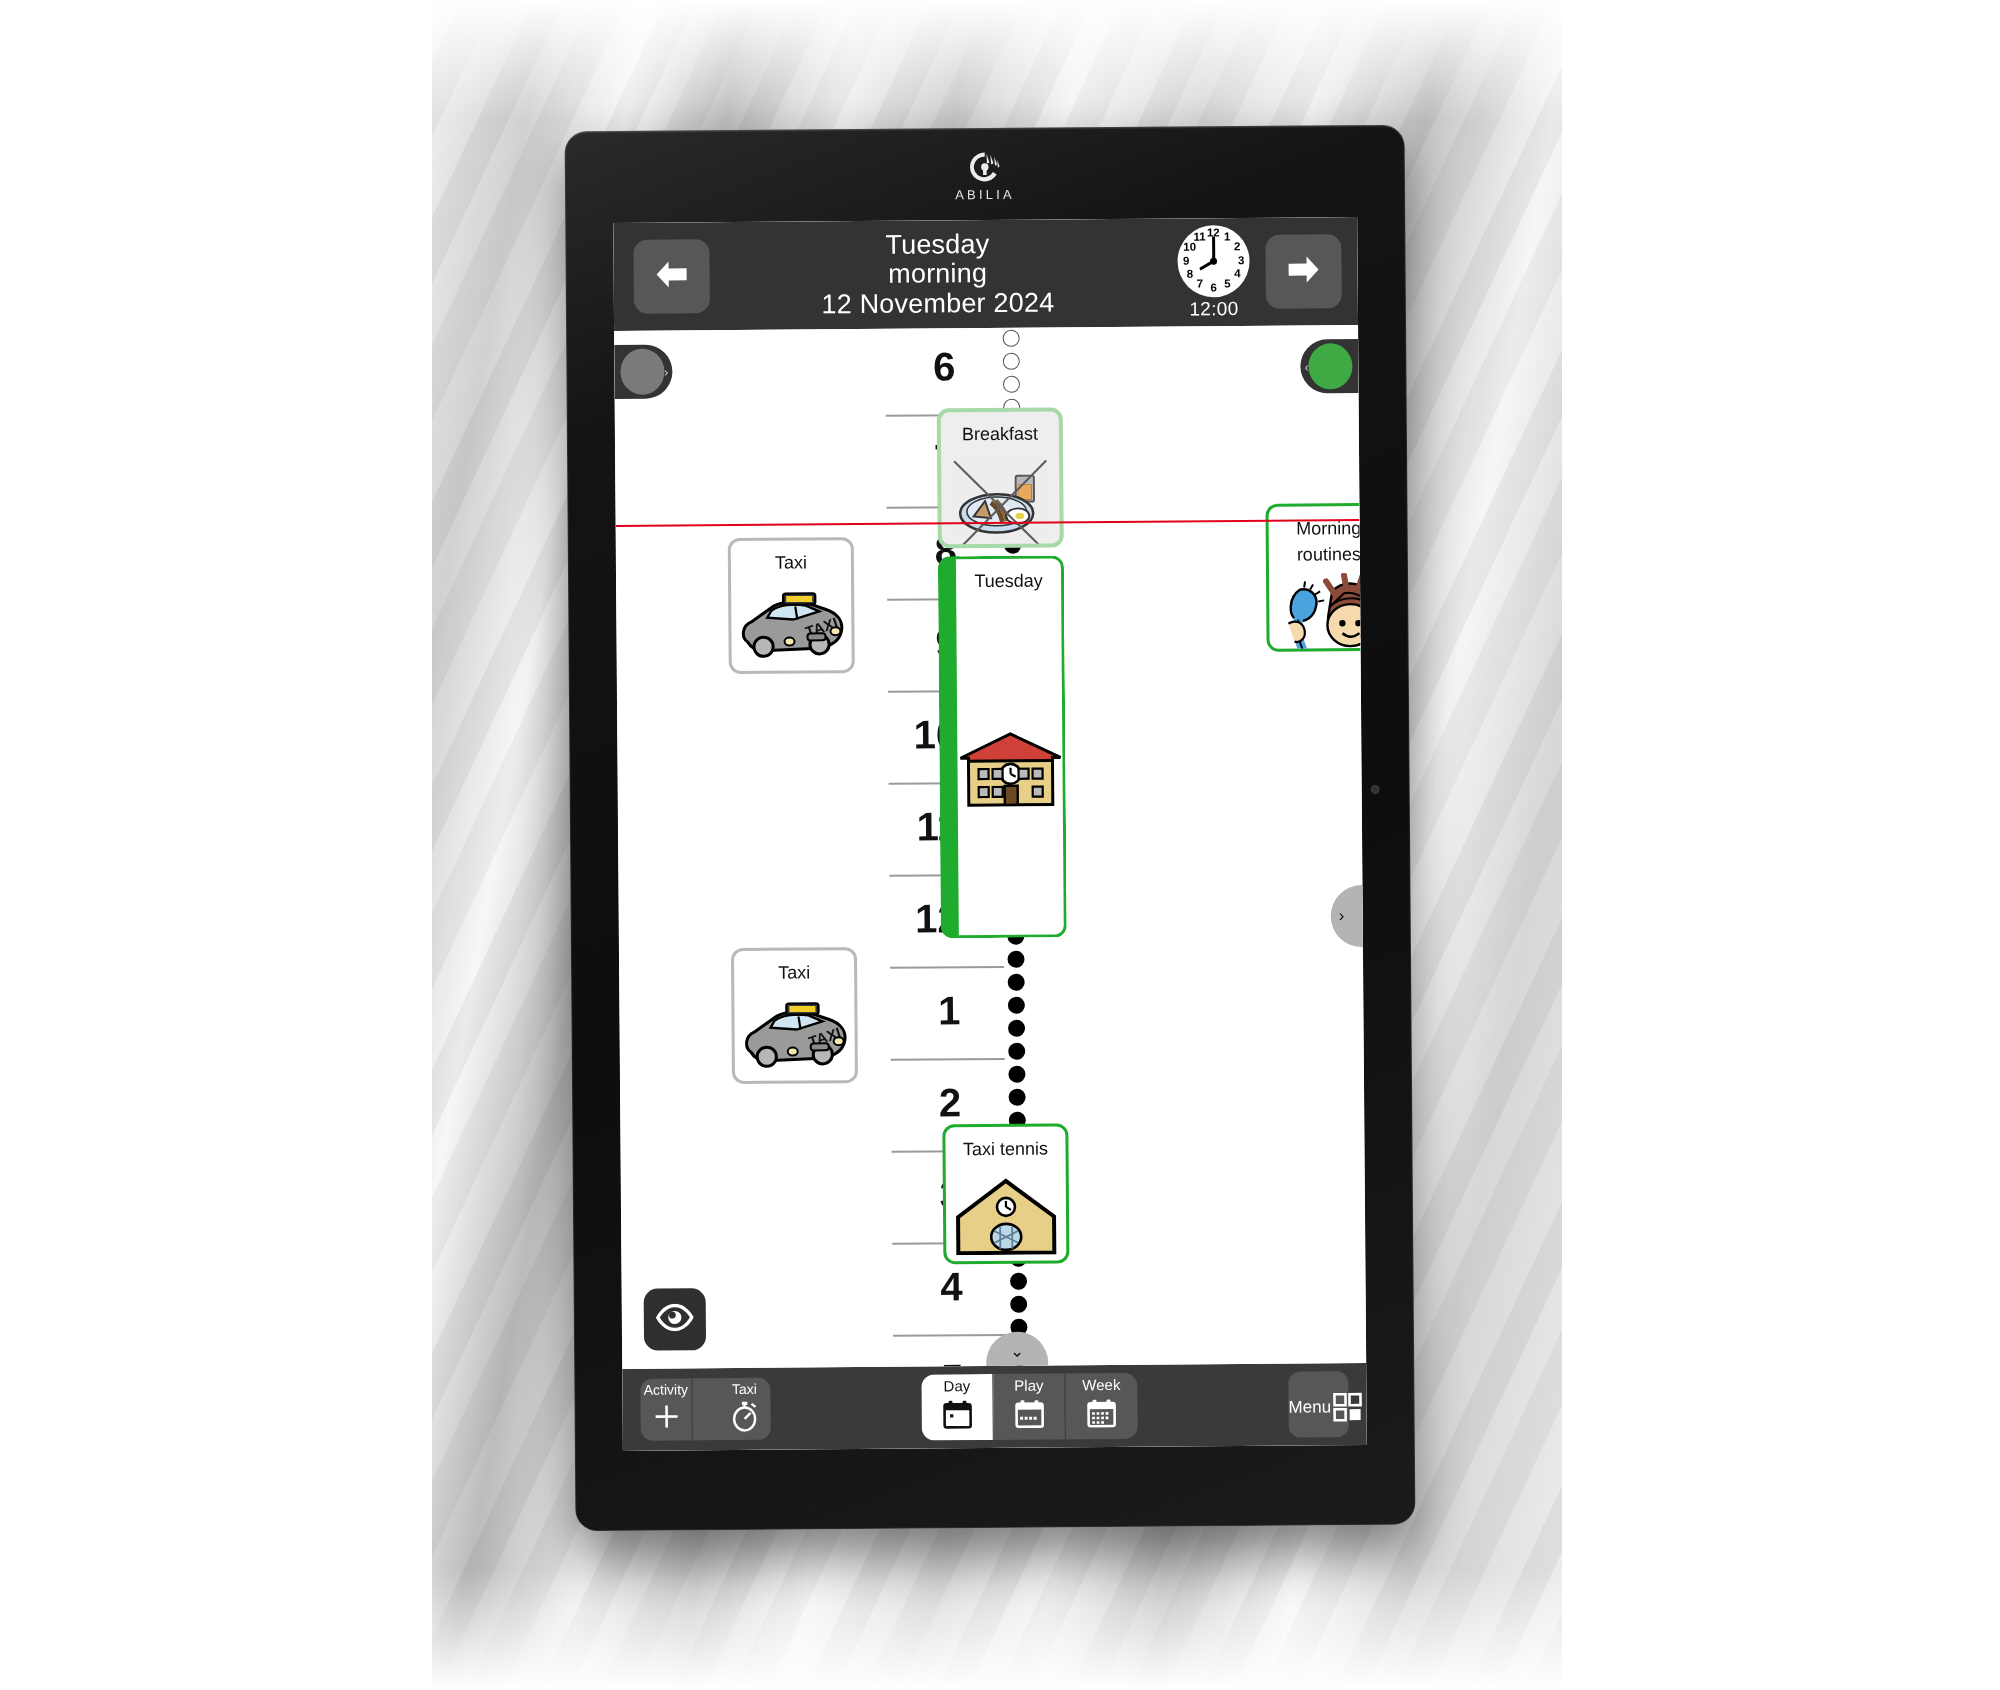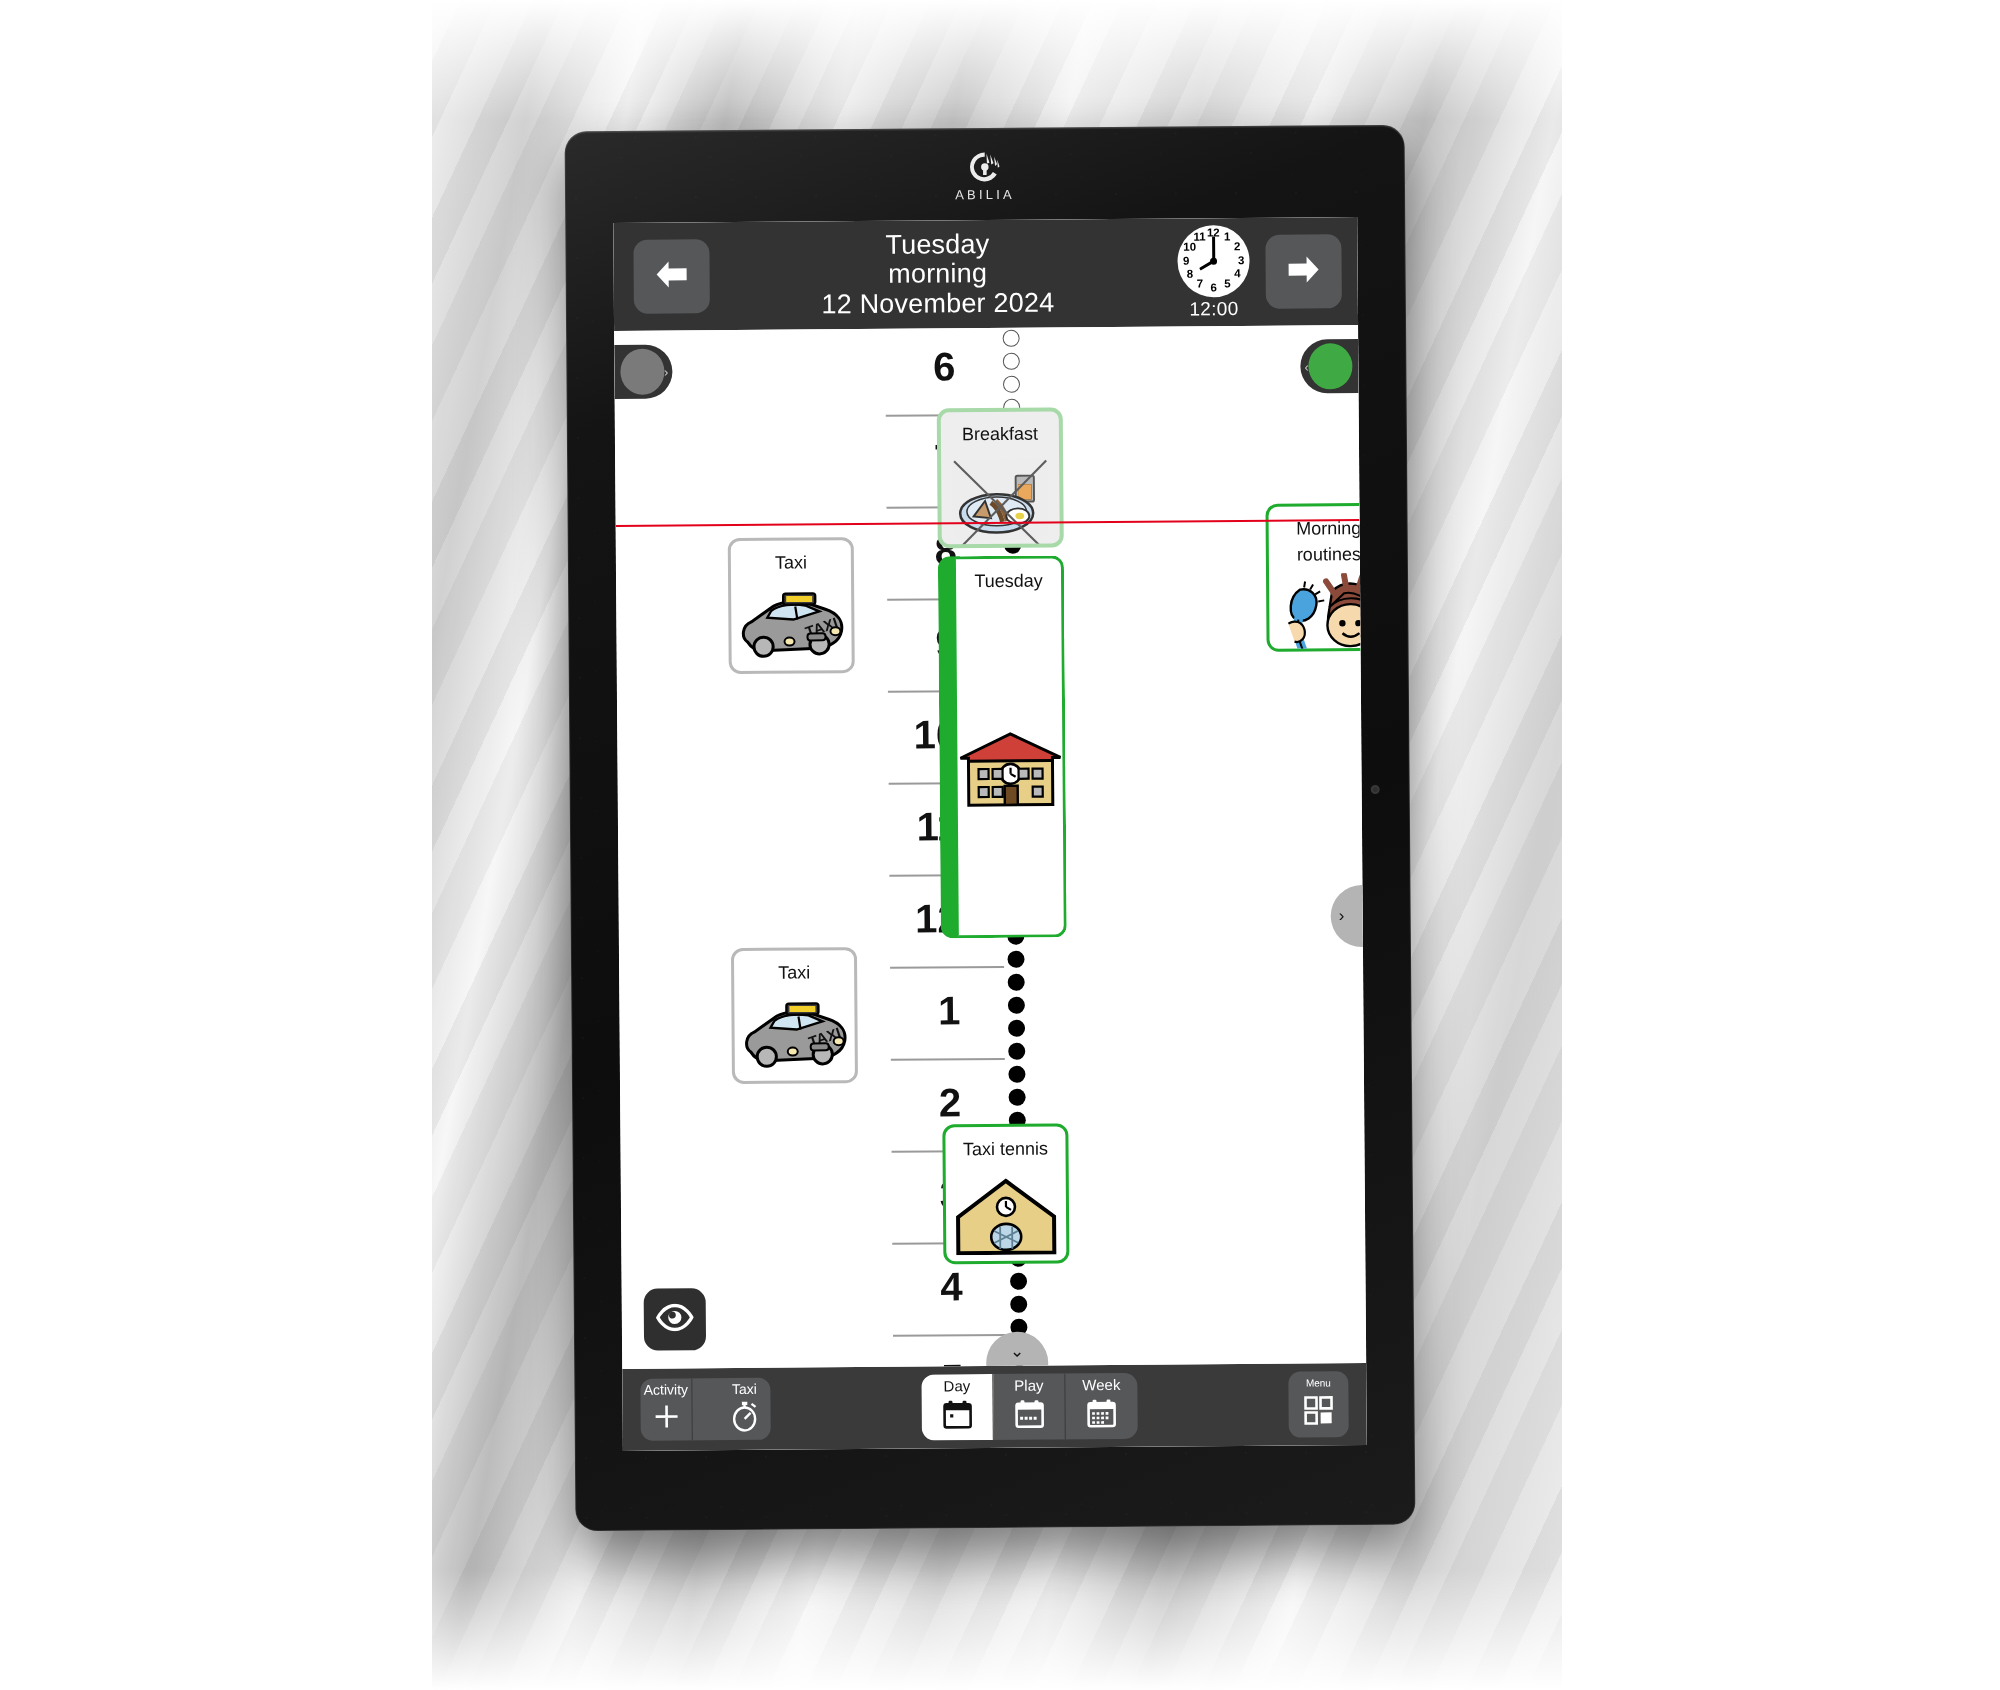--- a/index.html
+++ b/index.html
@@ -221,22 +221,22 @@
   .vbtn{
     width:72px; height:66px; display:flex; flex-direction:column; align-items:center;
     justify-content:flex-start; padding-top:4px; color:#fff; font-size:15px; line-height:15px;
     border-right:1px solid #3a3a3a;
   }
   .vbtn:last-child{ border-right:none; }
   .vbtn.sel{ background:#fff; color:#111; }
   .vbtn .gl{ margin-top:3px; height:36px; display:flex; align-items:center; }
   .menubtn{
     width:60px; height:66px; border-radius:12px; background:#555759; color:#fff;
-    display:flex; flex-direction:column; align-items:center; justify-content:flex-start;
-    padding-top:4px; font-size:10px; line-height:15px;
+    display:flex; align-items:center; justify-content:flex-start;
+    padding-top:4px; font-size:17px; line-height:15px;
   }
   .menubtn .gl{ margin-top:4px; }
 </style>
 </head>
 <body>
 
 <div id="root">
 
   <div class="backdrop"></div>
   <div class="backdrop-mask-t"></div>

